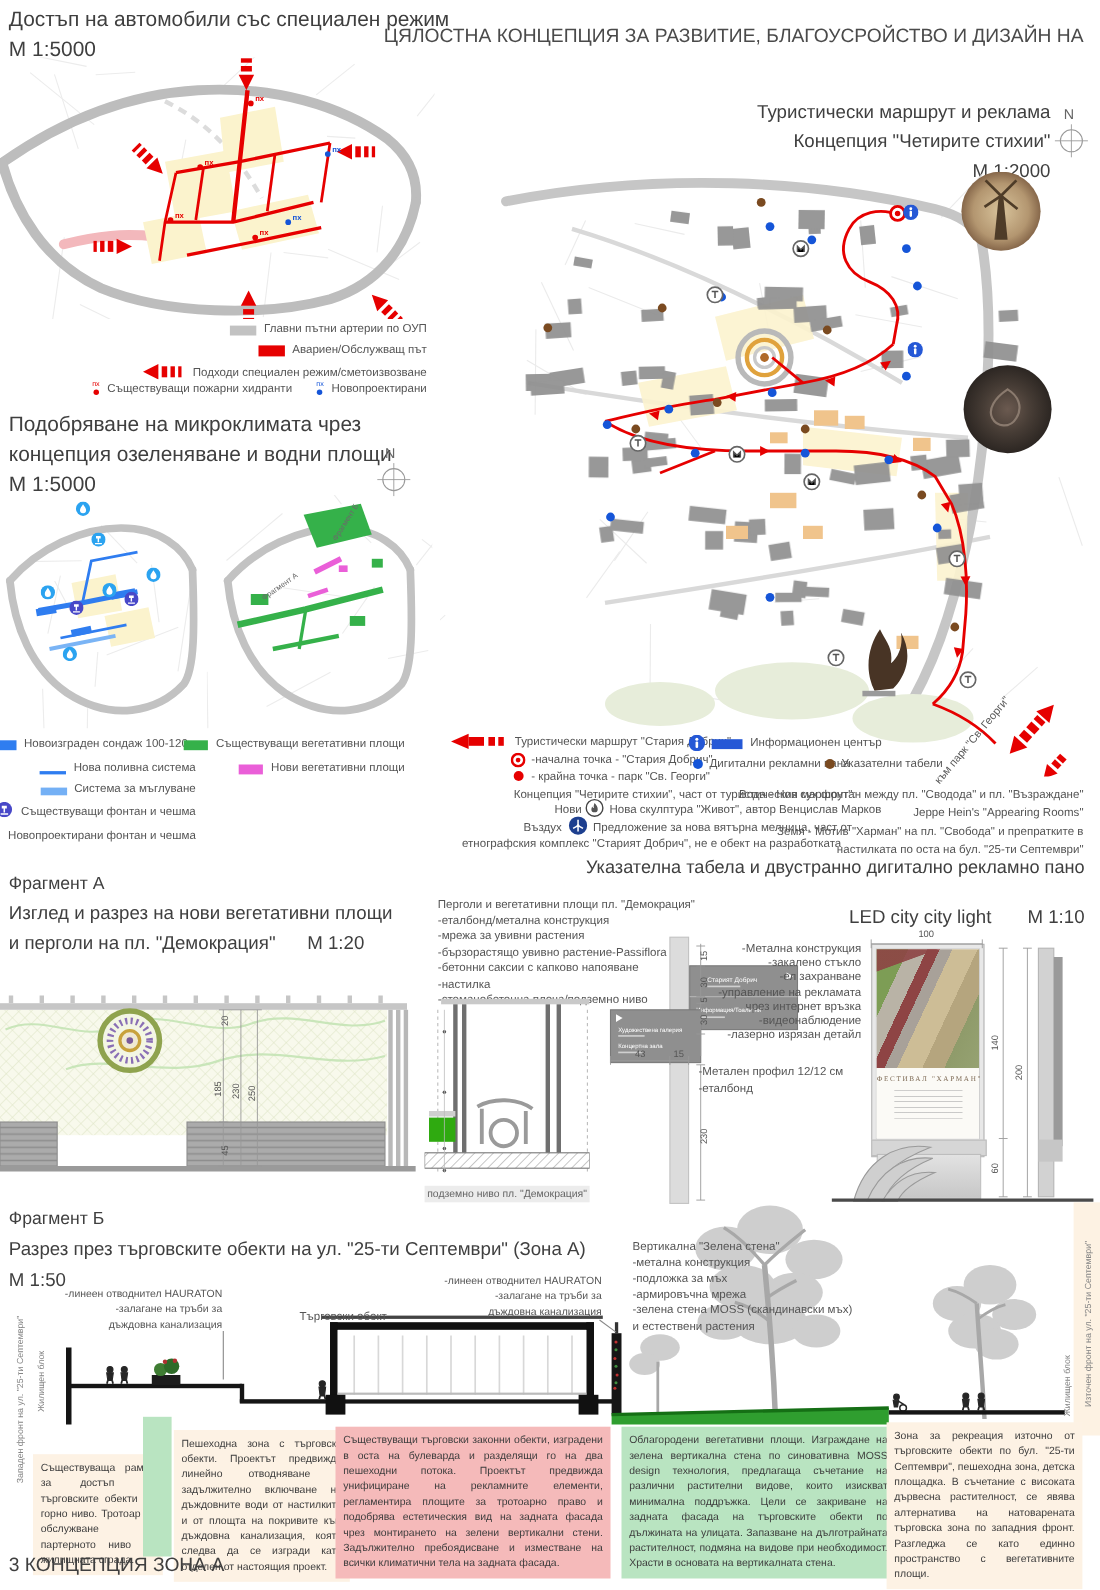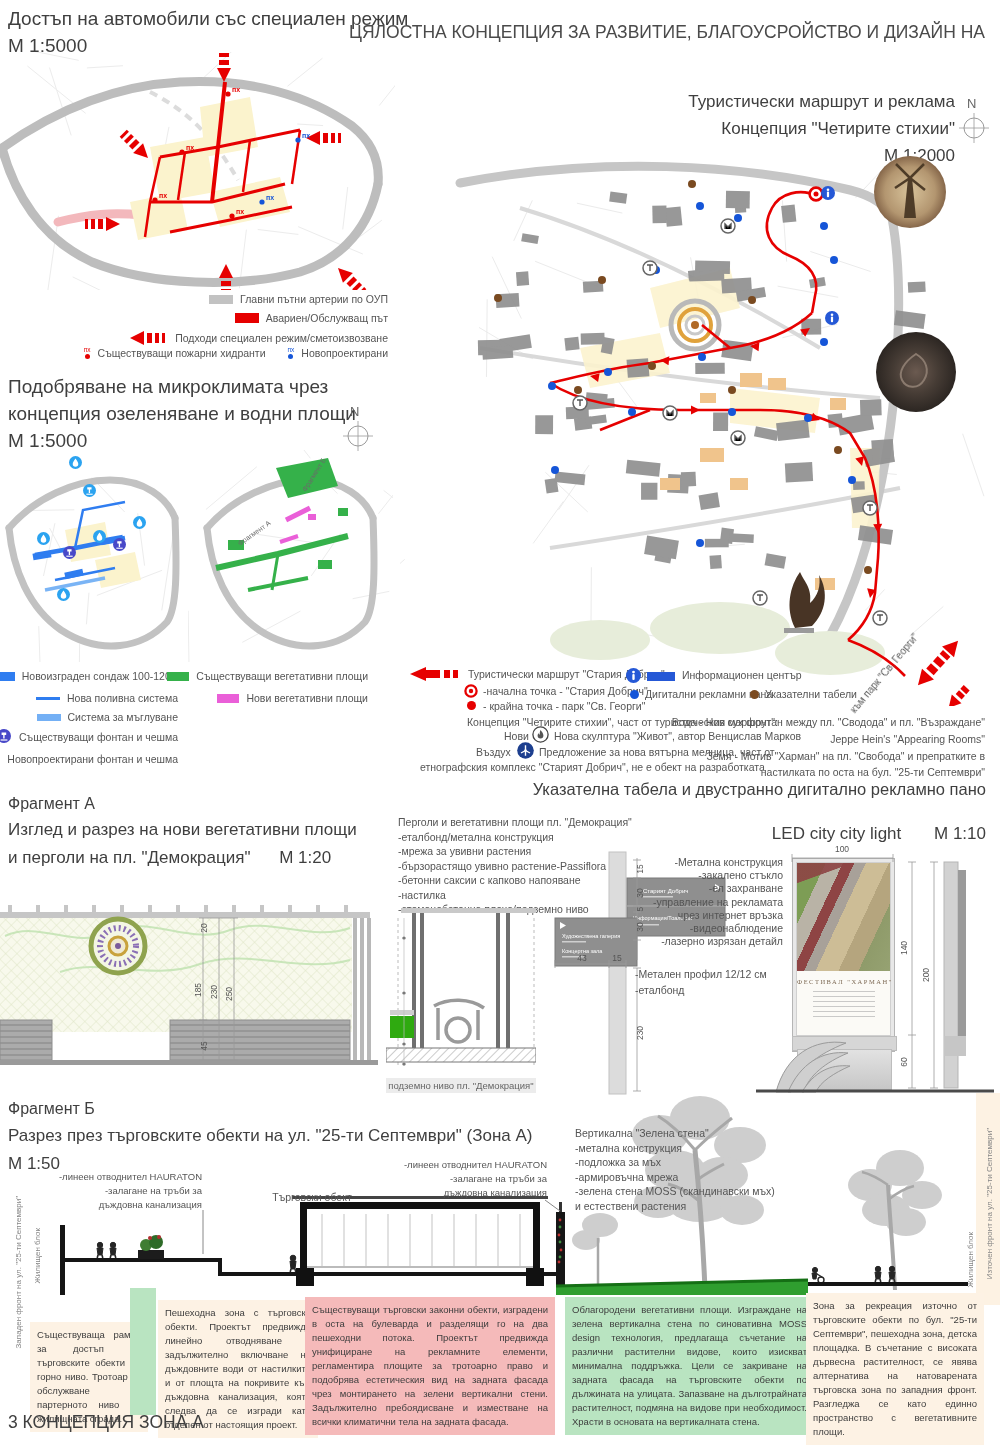--- a/index.html
+++ b/index.html
@@ -3,21 +3,21 @@
 <meta charset="utf-8">
 <style>
   html,body{margin:0;padding:0;background:#fff;}
   #board{position:relative;width:1000px;height:1445px;background:#fff;overflow:hidden;
          font-family:"Liberation Sans","DejaVu Sans",sans-serif;color:#3e3e3e;text-decoration:underline;}
   .abs{position:absolute;}
   .t{position:absolute;white-space:nowrap;color:#3f3f3f;}
   .title{font-size:19px;}
   .sub{font-size:17px;}
   .mid{font-size:16px;}
-  .leg{position:absolute;display:flex;align-items:center;gap:7px;font-size:10.5px;color:#555;white-space:nowrap;}
+  .leg{position:absolute;display:flex;align-items:flex-end;gap:7px;font-size:10.5px;color:#555;white-space:nowrap;}
   .ann{position:absolute;font-size:10.5px;color:#555;line-height:14.5px;white-space:nowrap;}
   .ann.r{text-align:right;}
   .block{position:absolute;font-size:9.5px;line-height:1.47;color:#3d3d3d;text-align:justify;padding:6px 7px;}
   .vert{position:absolute;writing-mode:vertical-rl;transform:rotate(180deg);font-size:8px;color:#858585;white-space:nowrap;}
   .sw{display:inline-block;}
   .dotm{display:inline-block;border-radius:50%;}
   .pxmark{display:inline-flex;flex-direction:column;align-items:center;font-size:6.5px;line-height:6px;gap:1px;}
   .pxmark .dot{width:5px;height:5px;border-radius:50%;}
   svg{position:absolute;}
   svg text{font-family:"Liberation Sans","DejaVu Sans",sans-serif;}

